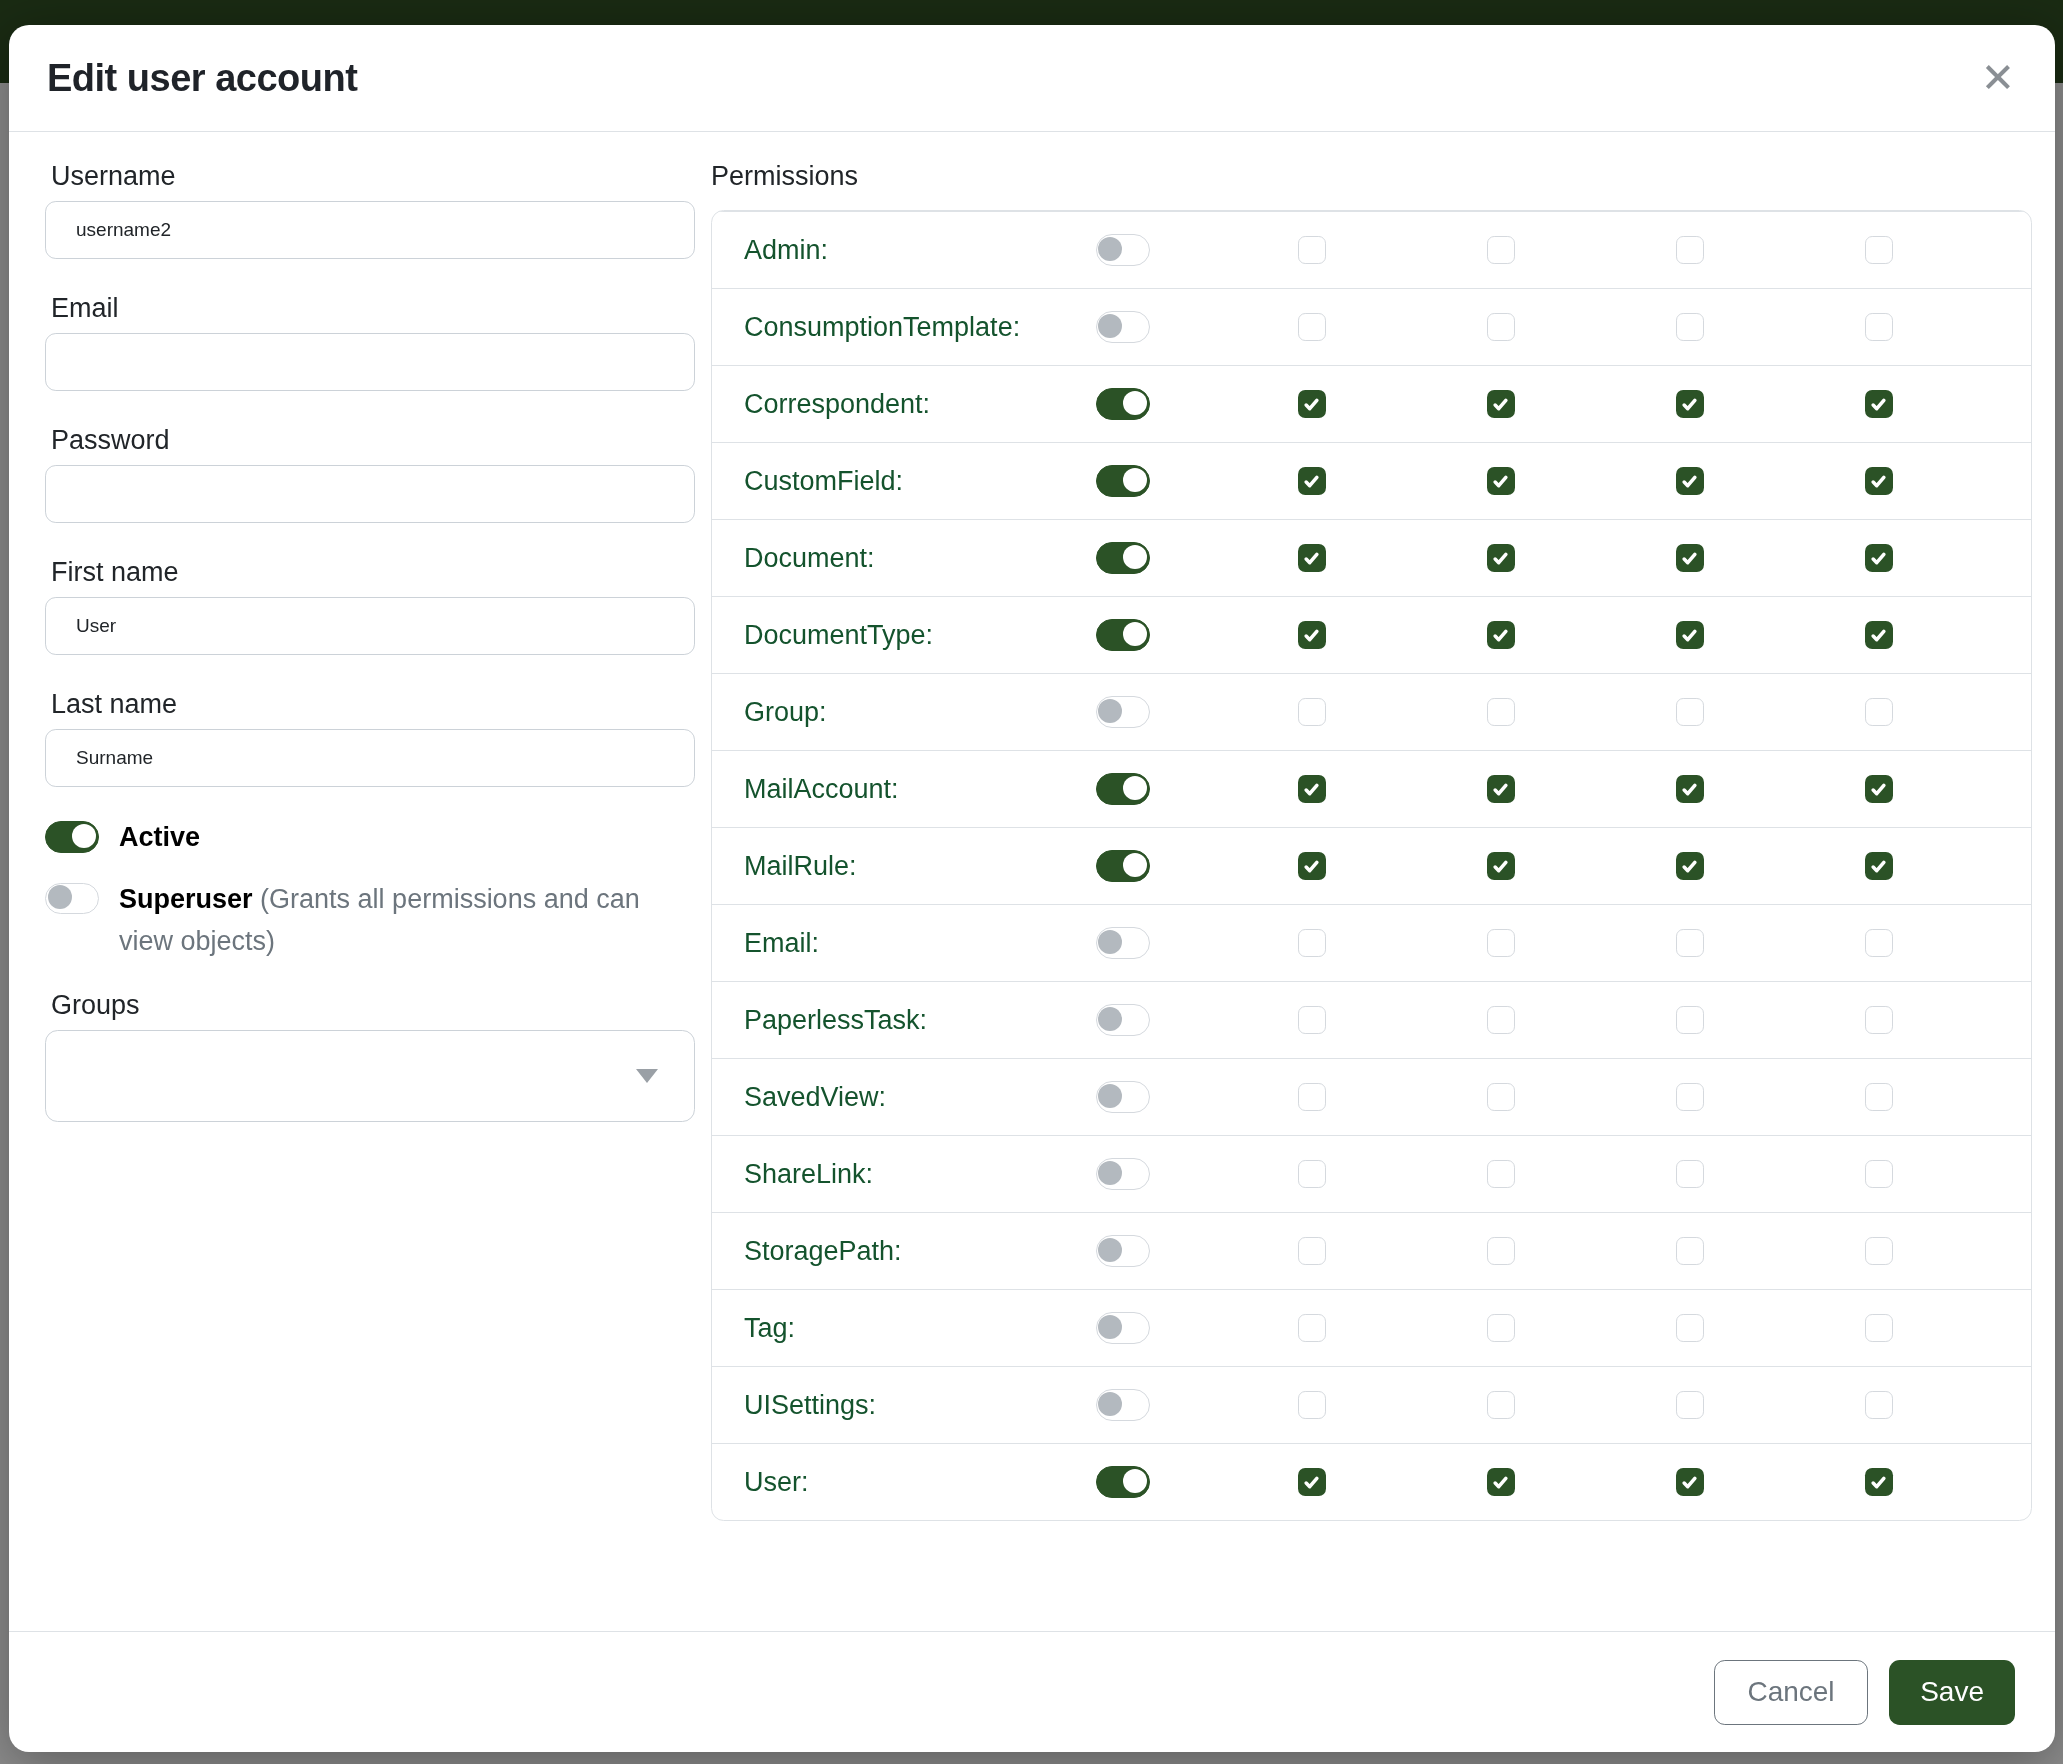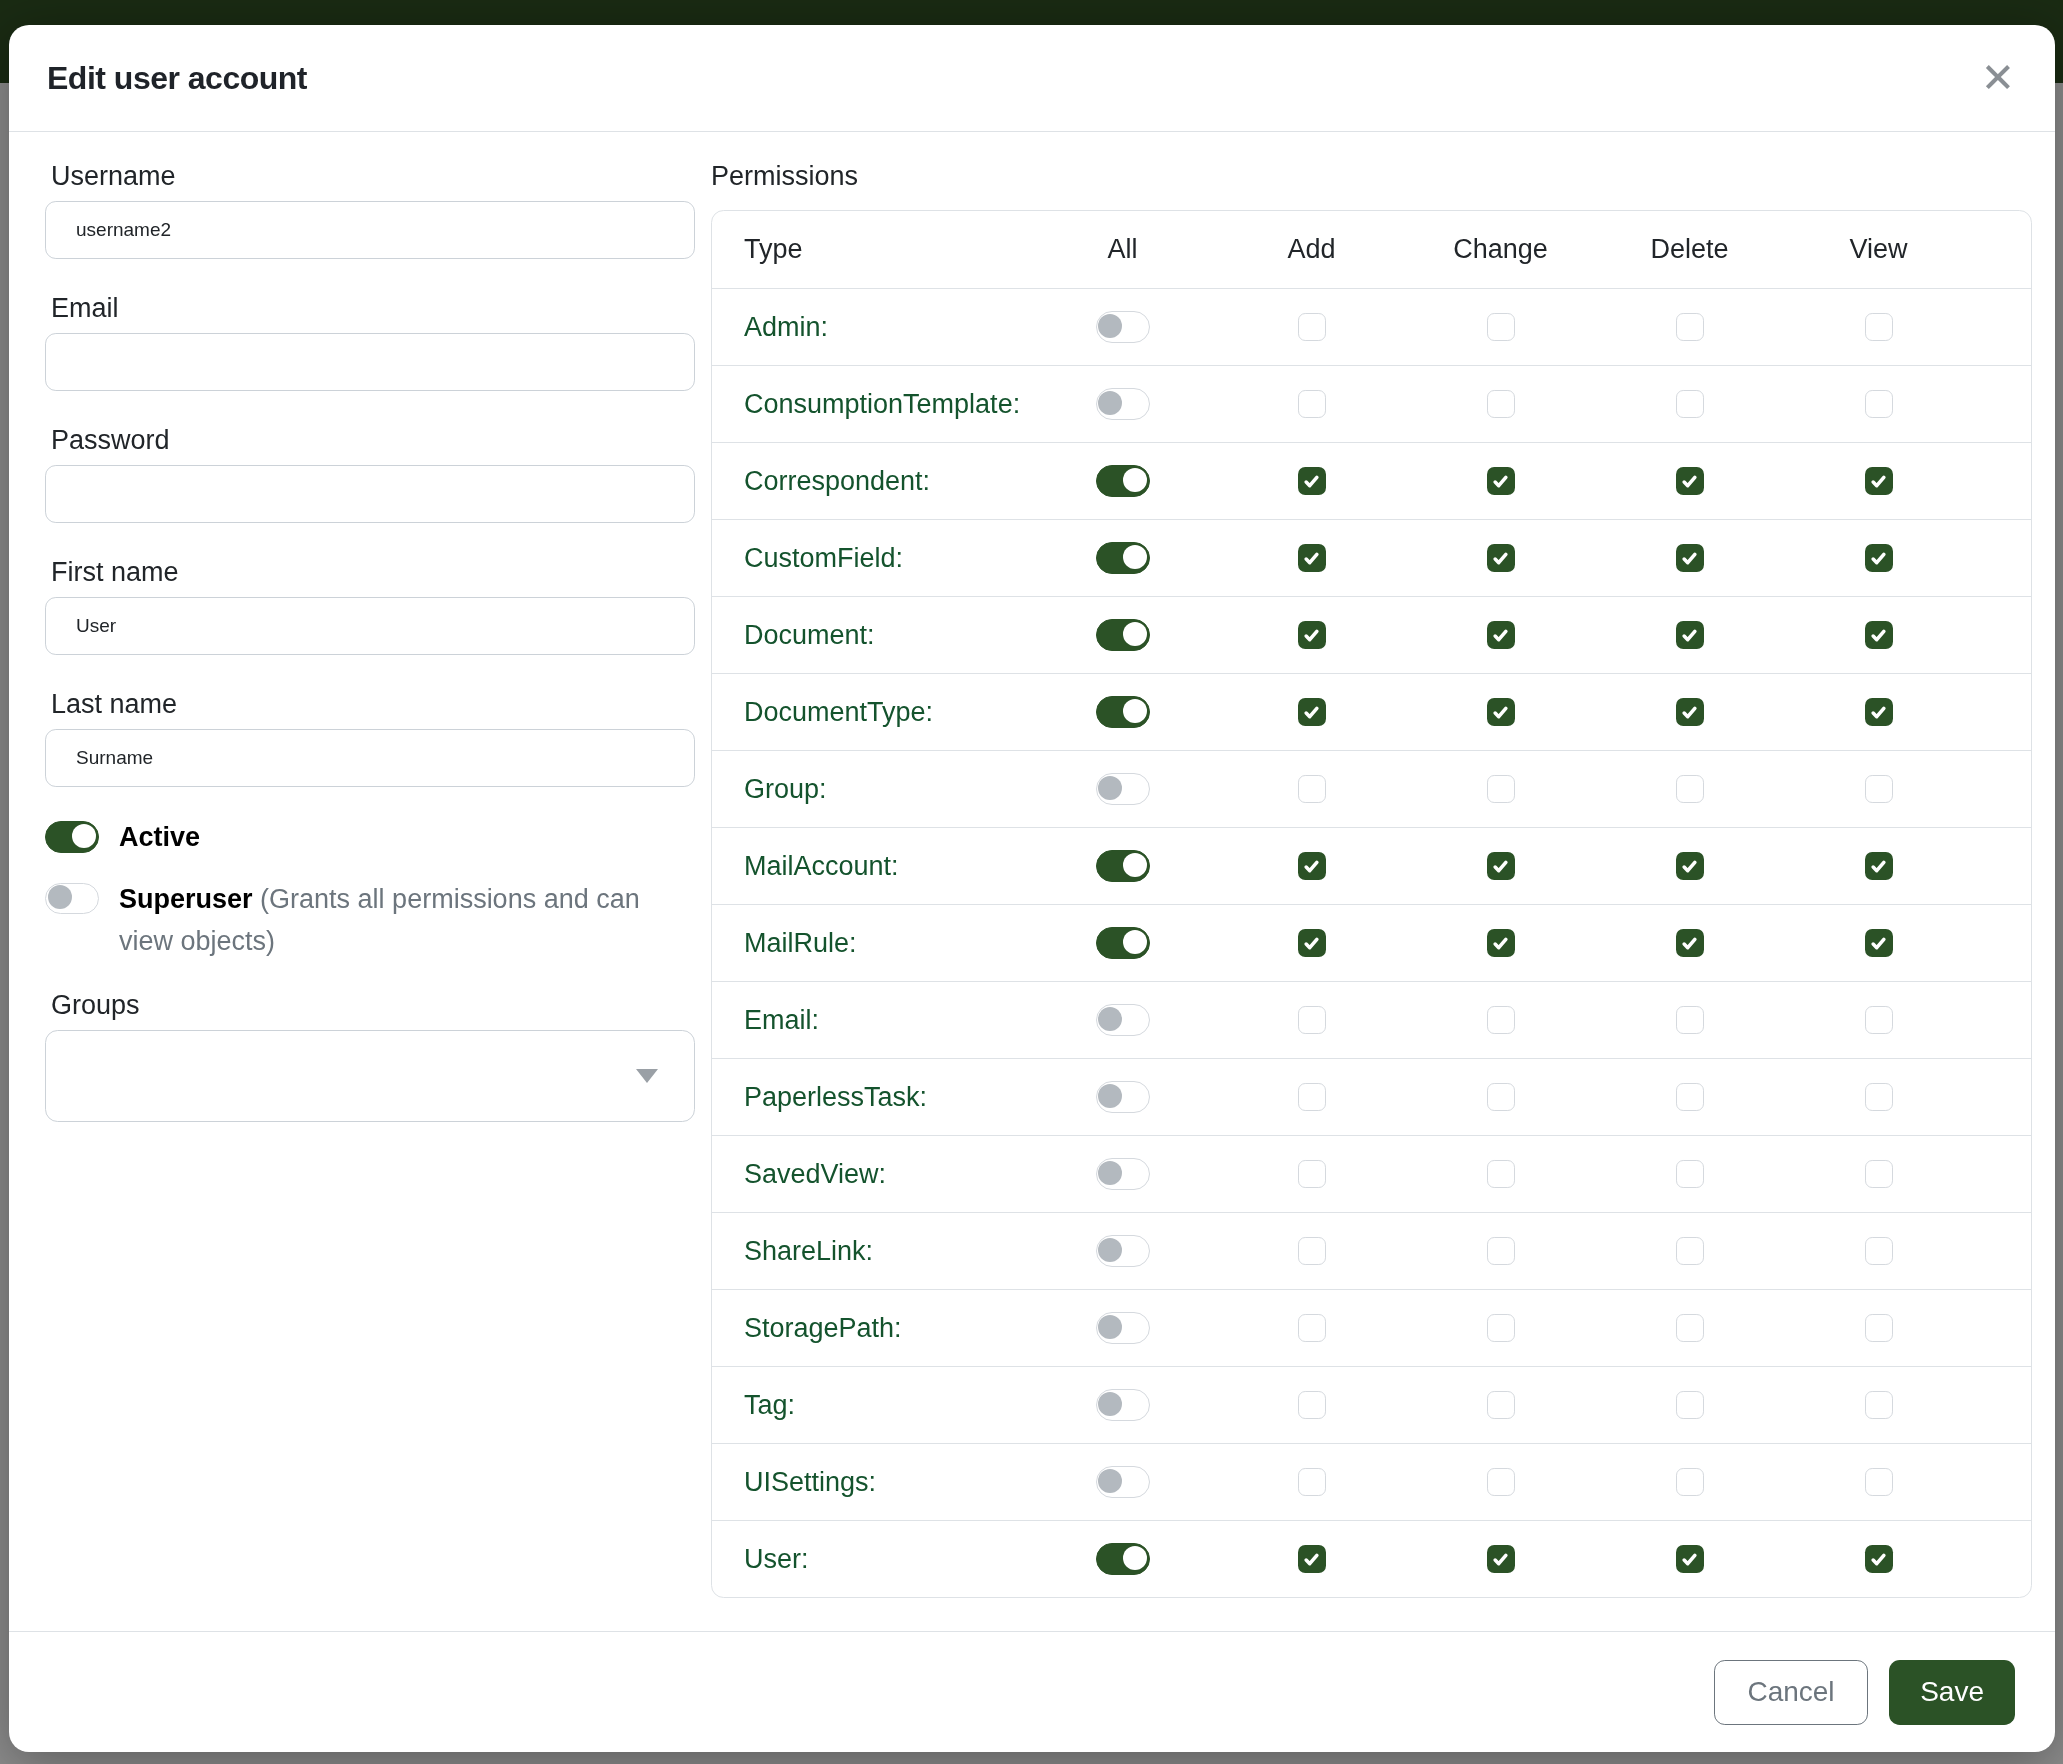--- a/index.html
+++ b/index.html
@@ -14,21 +14,21 @@
 
   .modal {
     position:absolute; left:9px; top:25px; width:2046px; height:1727px;
     background:#fff; border-radius:20px; box-shadow:0 10.8px 54px rgba(0,0,0,.35);
     box-sizing:border-box;
   }
   .modal-header {
     height:107px; display:flex; align-items:center; justify-content:space-between;
     padding:0 40px 0 38px; border-bottom:1.8px solid #dee2e6; box-sizing:border-box;
   }
-  .modal-title { font-size:32px; font-weight:700; margin:0; letter-spacing:-0.5px; color:#1f2329; }
+  .modal-title { font-size:38px; font-weight:700; margin:0; letter-spacing:-0.5px; color:#1f2329; }
   .close-x { font-size:41px; color:#8a8f94; line-height:1; cursor:pointer; font-weight:400; }
 
   .modal-body { display:flex; padding:29px 23.4px 0 36px; box-sizing:border-box; }
   .col-left { width:650px; flex:none; }
   .col-right { flex:1; margin-left:16px; min-width:0; }
 
   .flabel { display:block; font-size:27px; margin-bottom:9px; color:#212529;margin-left:6px; }
   .fgroup { margin-bottom:34px; }
   .tinput {
     display:block; width:100%; box-sizing:border-box; height:58px;
@@ -155,28 +155,20 @@
         <div class="gselect">
           <span class="caret"></span>
         </div>
       </div>
 
     </div>
 
     <div class="col-right">
       <div class="perm-label">Permissions</div>
       <div class="ptable">
-        <div class="prow phead" id="phead">
-            <div class="hcell type">Type</div>
-            <div class="hcell">All</div>
-            <div class="hcell">Add</div>
-            <div class="hcell">Change</div>
-            <div class="hcell">Delete</div>
-            <div class="hcell">View</div>
-          </div>
         <div id="prows">
             <div class="prow">
               <div class="tlabel">Admin:</div>
               <div class="ctl switch">
                 <div class="knob"></div>
               </div>
               <div class="ctl cb unchecked"></div>
               <div class="ctl cb unchecked"></div>
               <div class="ctl cb unchecked"></div>
               <div class="ctl cb unchecked"></div>

